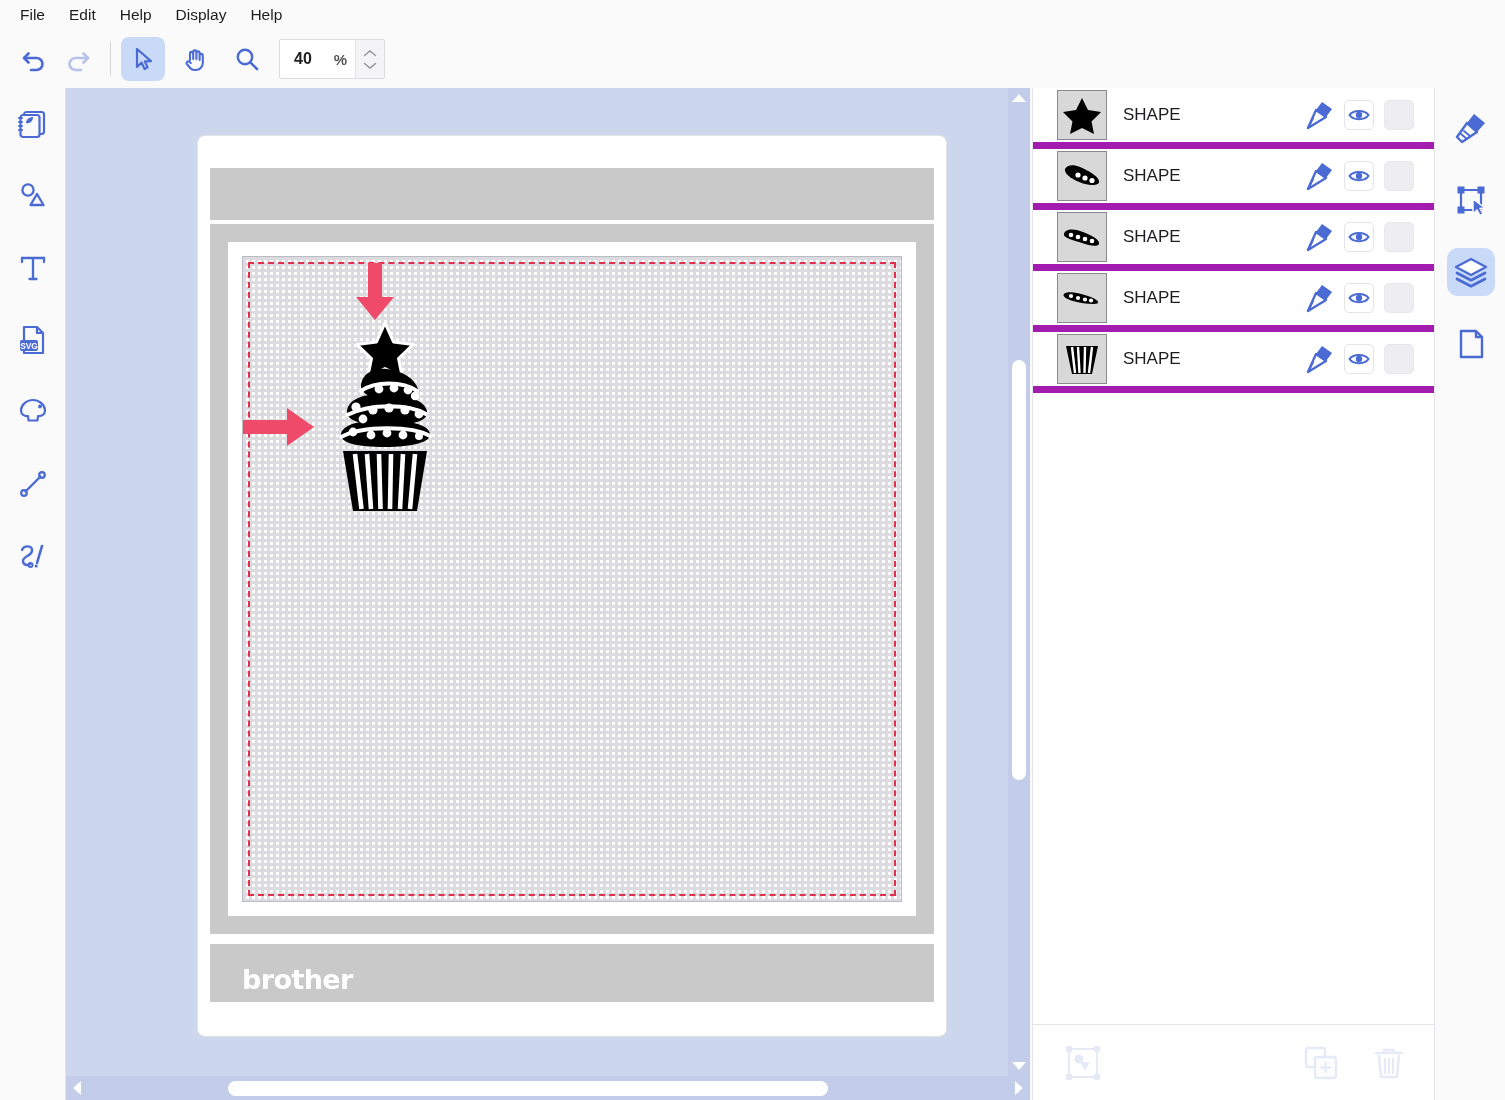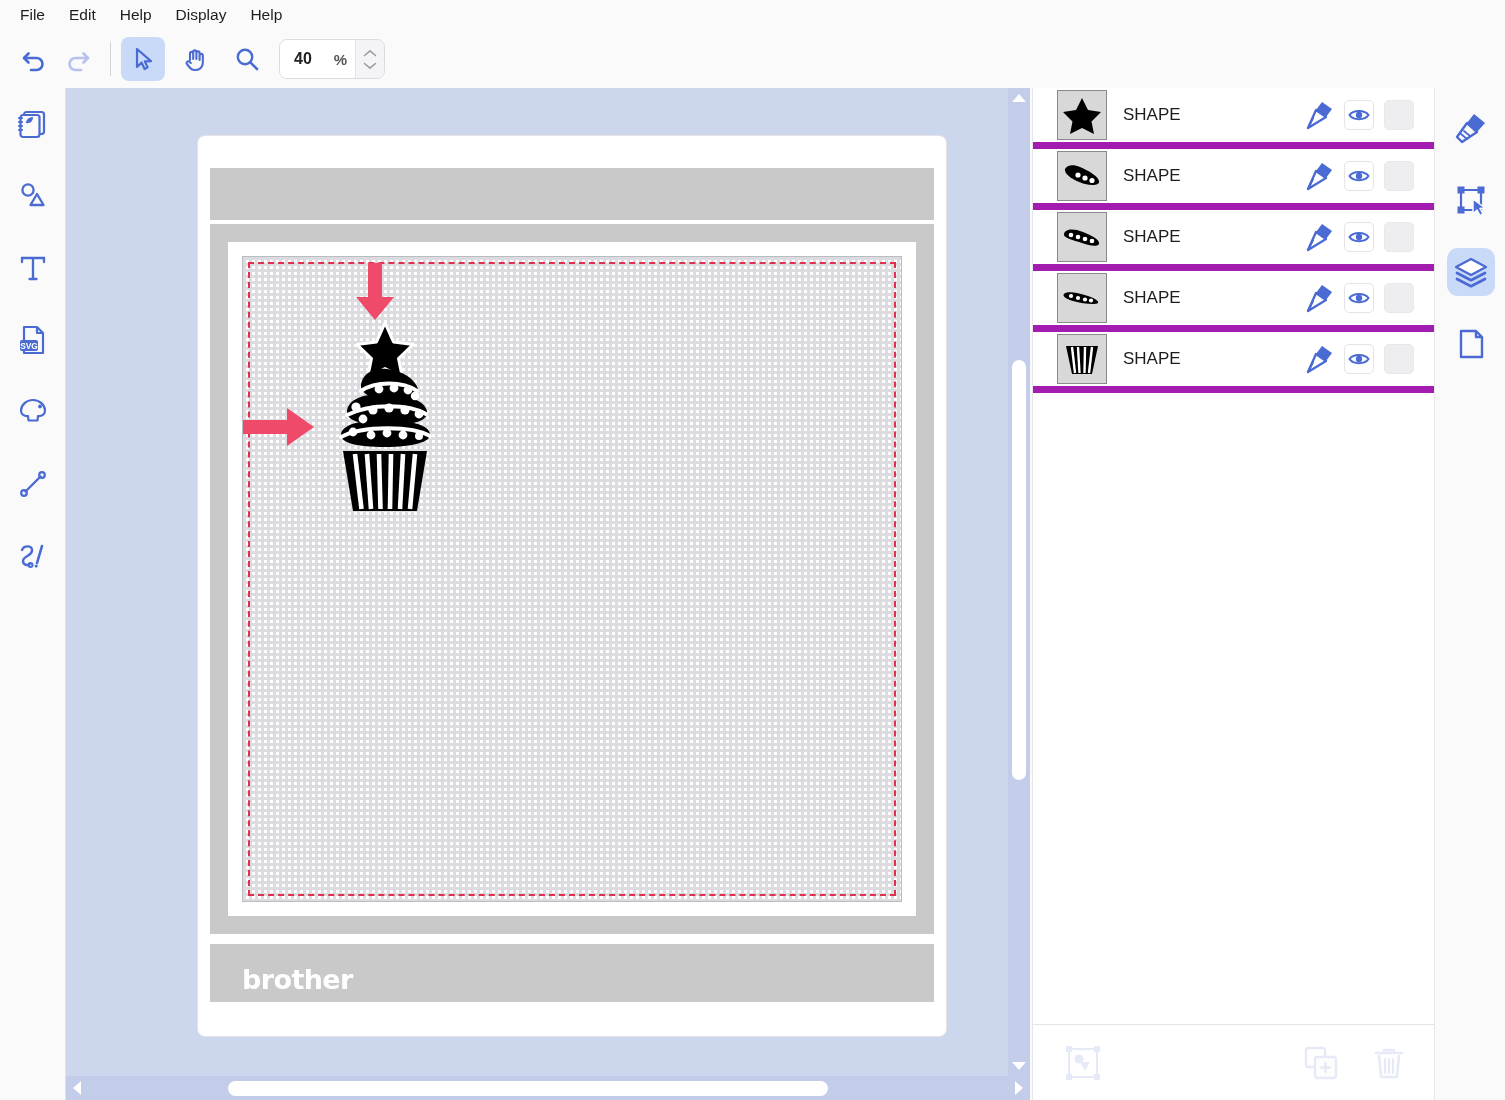--- a/index.html
+++ b/index.html
@@ -32,21 +32,21 @@
     border-radius: 8px; cursor: pointer; flex: 0 0 auto;
   }
   .tb-btn.disabled { opacity: .38; cursor: default; }
   .tb-btn.active { background: #c9daf8; }
   .tb-sep { width: 1px; height: 34px; background: #d4d4d8; margin: 0 10px; flex: 0 0 auto; }
   .sp12 { width: 12px; flex: 0 0 auto; }
   .sp8 { width: 8px; flex: 0 0 auto; }
 
   .zoombox {
     display: flex; align-items: stretch; height: 40px; width: 106px;
-    border: 1px solid #dcdce0; border-radius: 8px; background: #fff;
+    border: 1px solid #dcdce0; border-radius: 2px; background: #fff;
     overflow: hidden; margin-left: 10px; flex: 0 0 auto;
   }
   .zoom-val {
     width: 46px; display: flex; align-items: center; justify-content: center;
     font-size: 16px; font-weight: bold; color: #222; background: #fff;
     border: none; outline: none; text-align: center; font-family: inherit;
   }
   .zoom-pct {
     width: 30px; display: flex; align-items: center; justify-content: center;
     font-size: 15px; font-weight: bold; color: #555; background: #fff;

